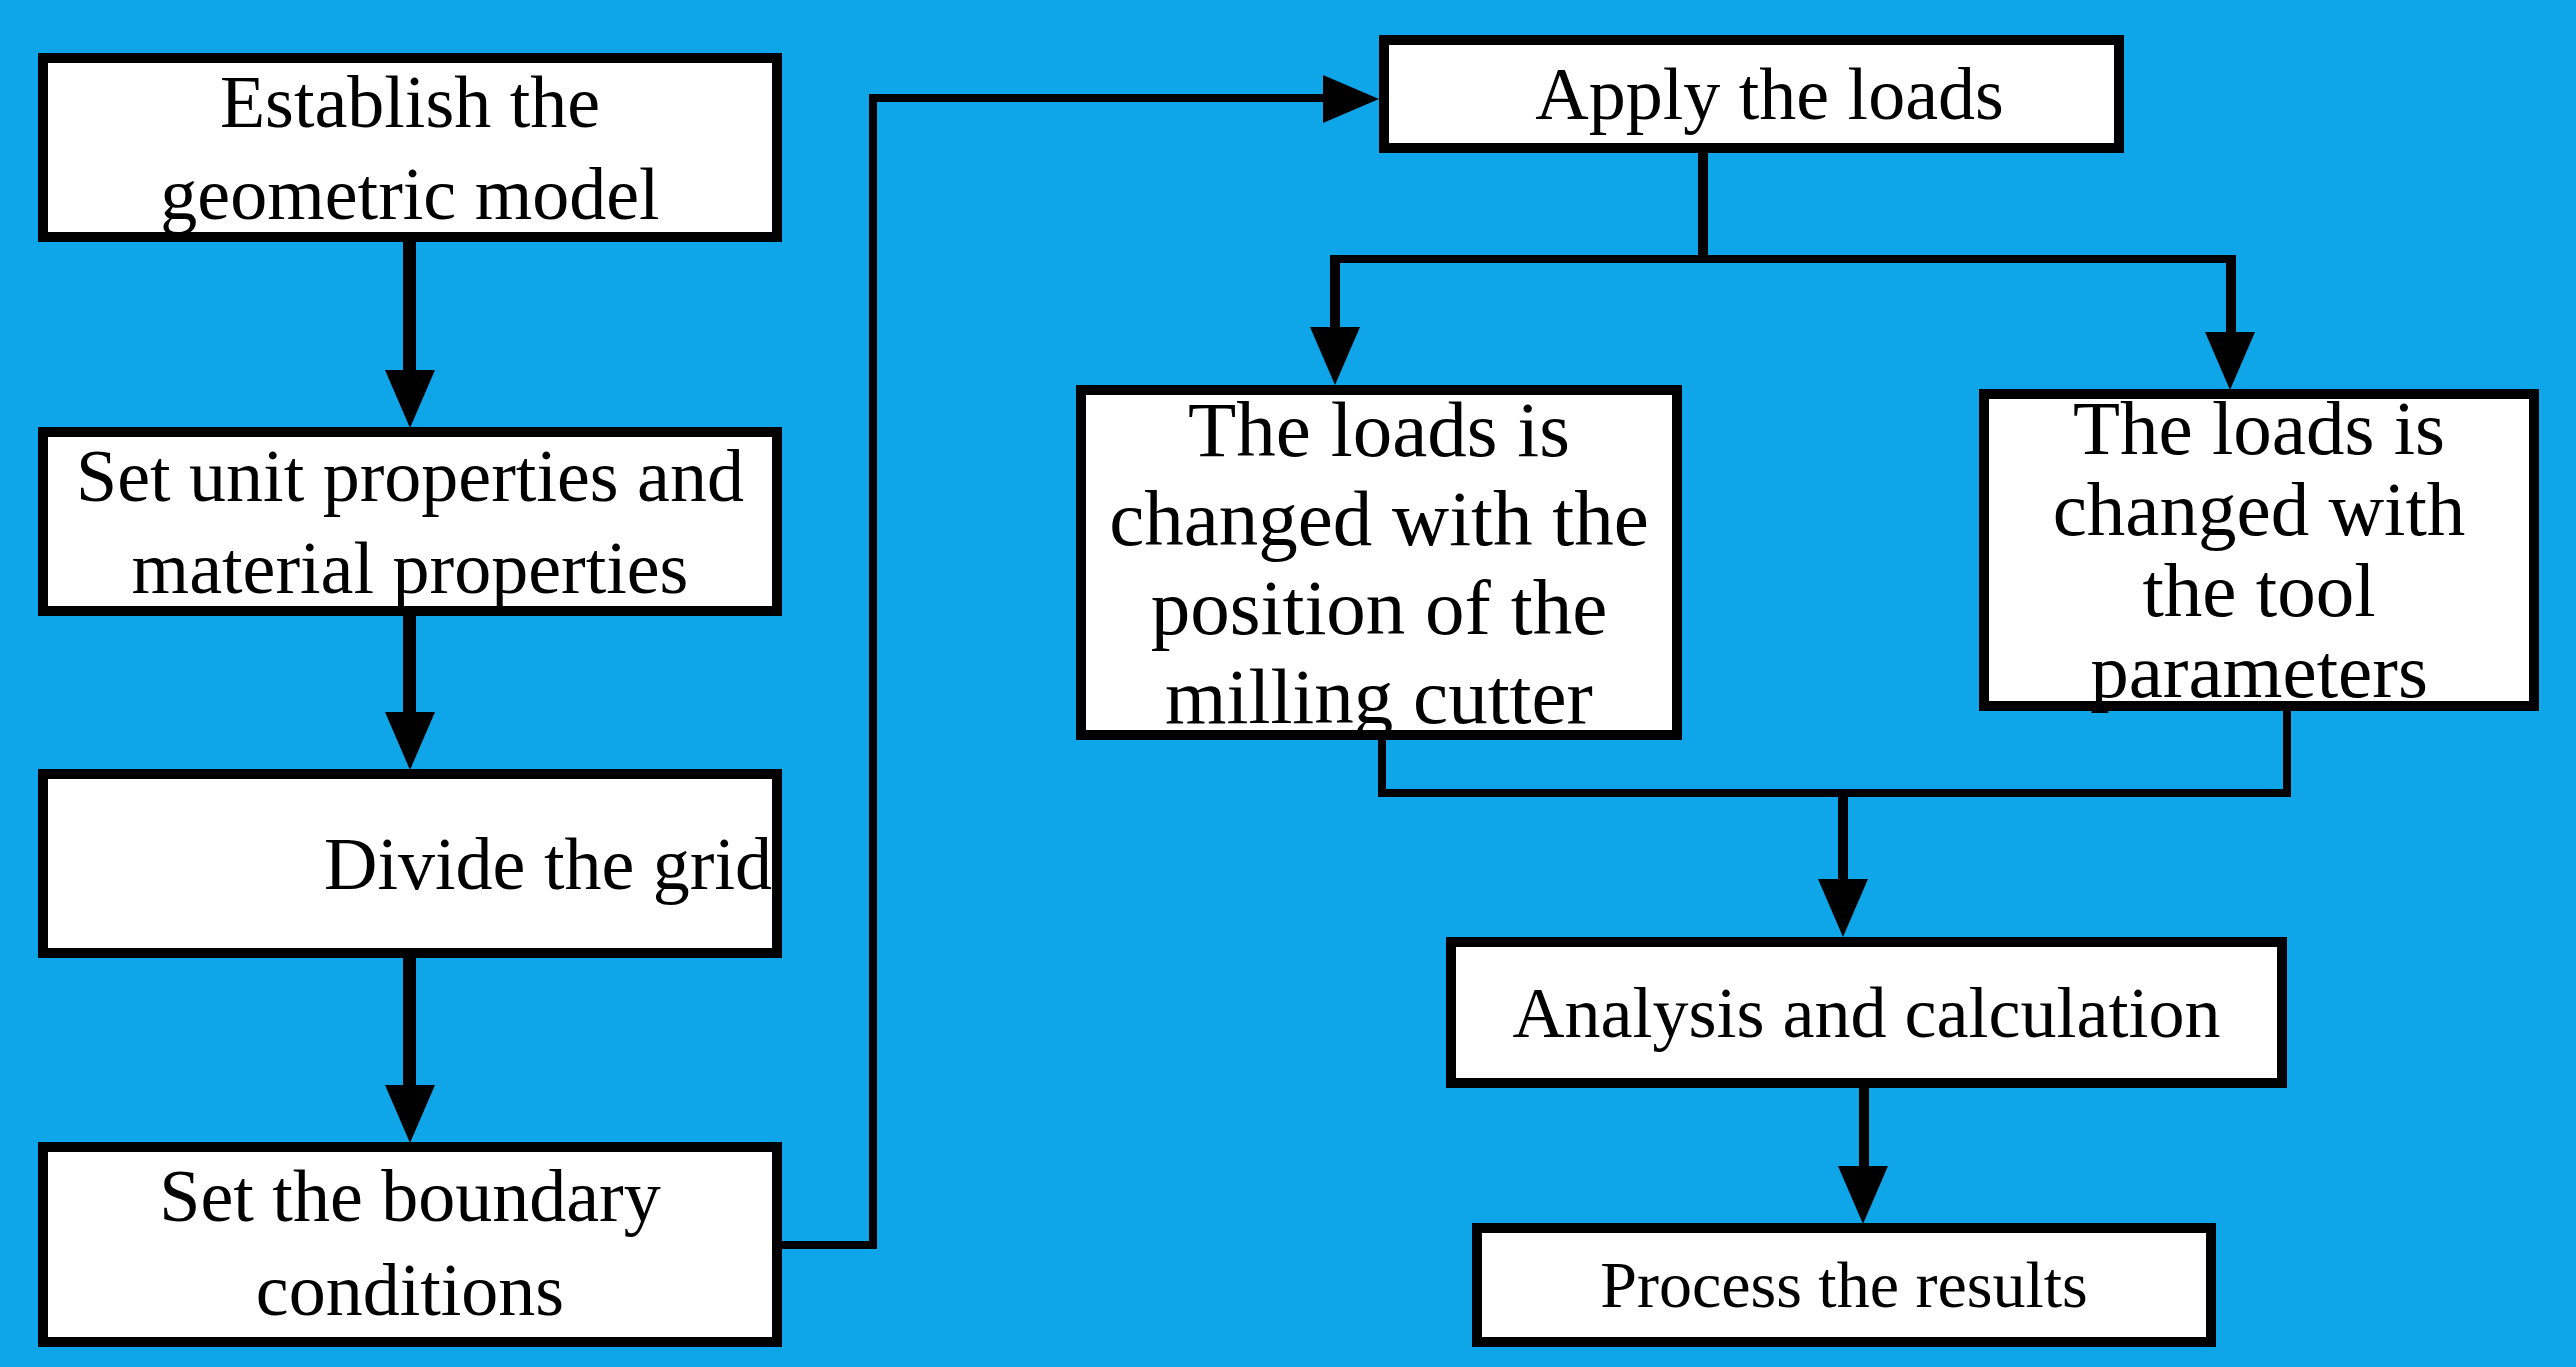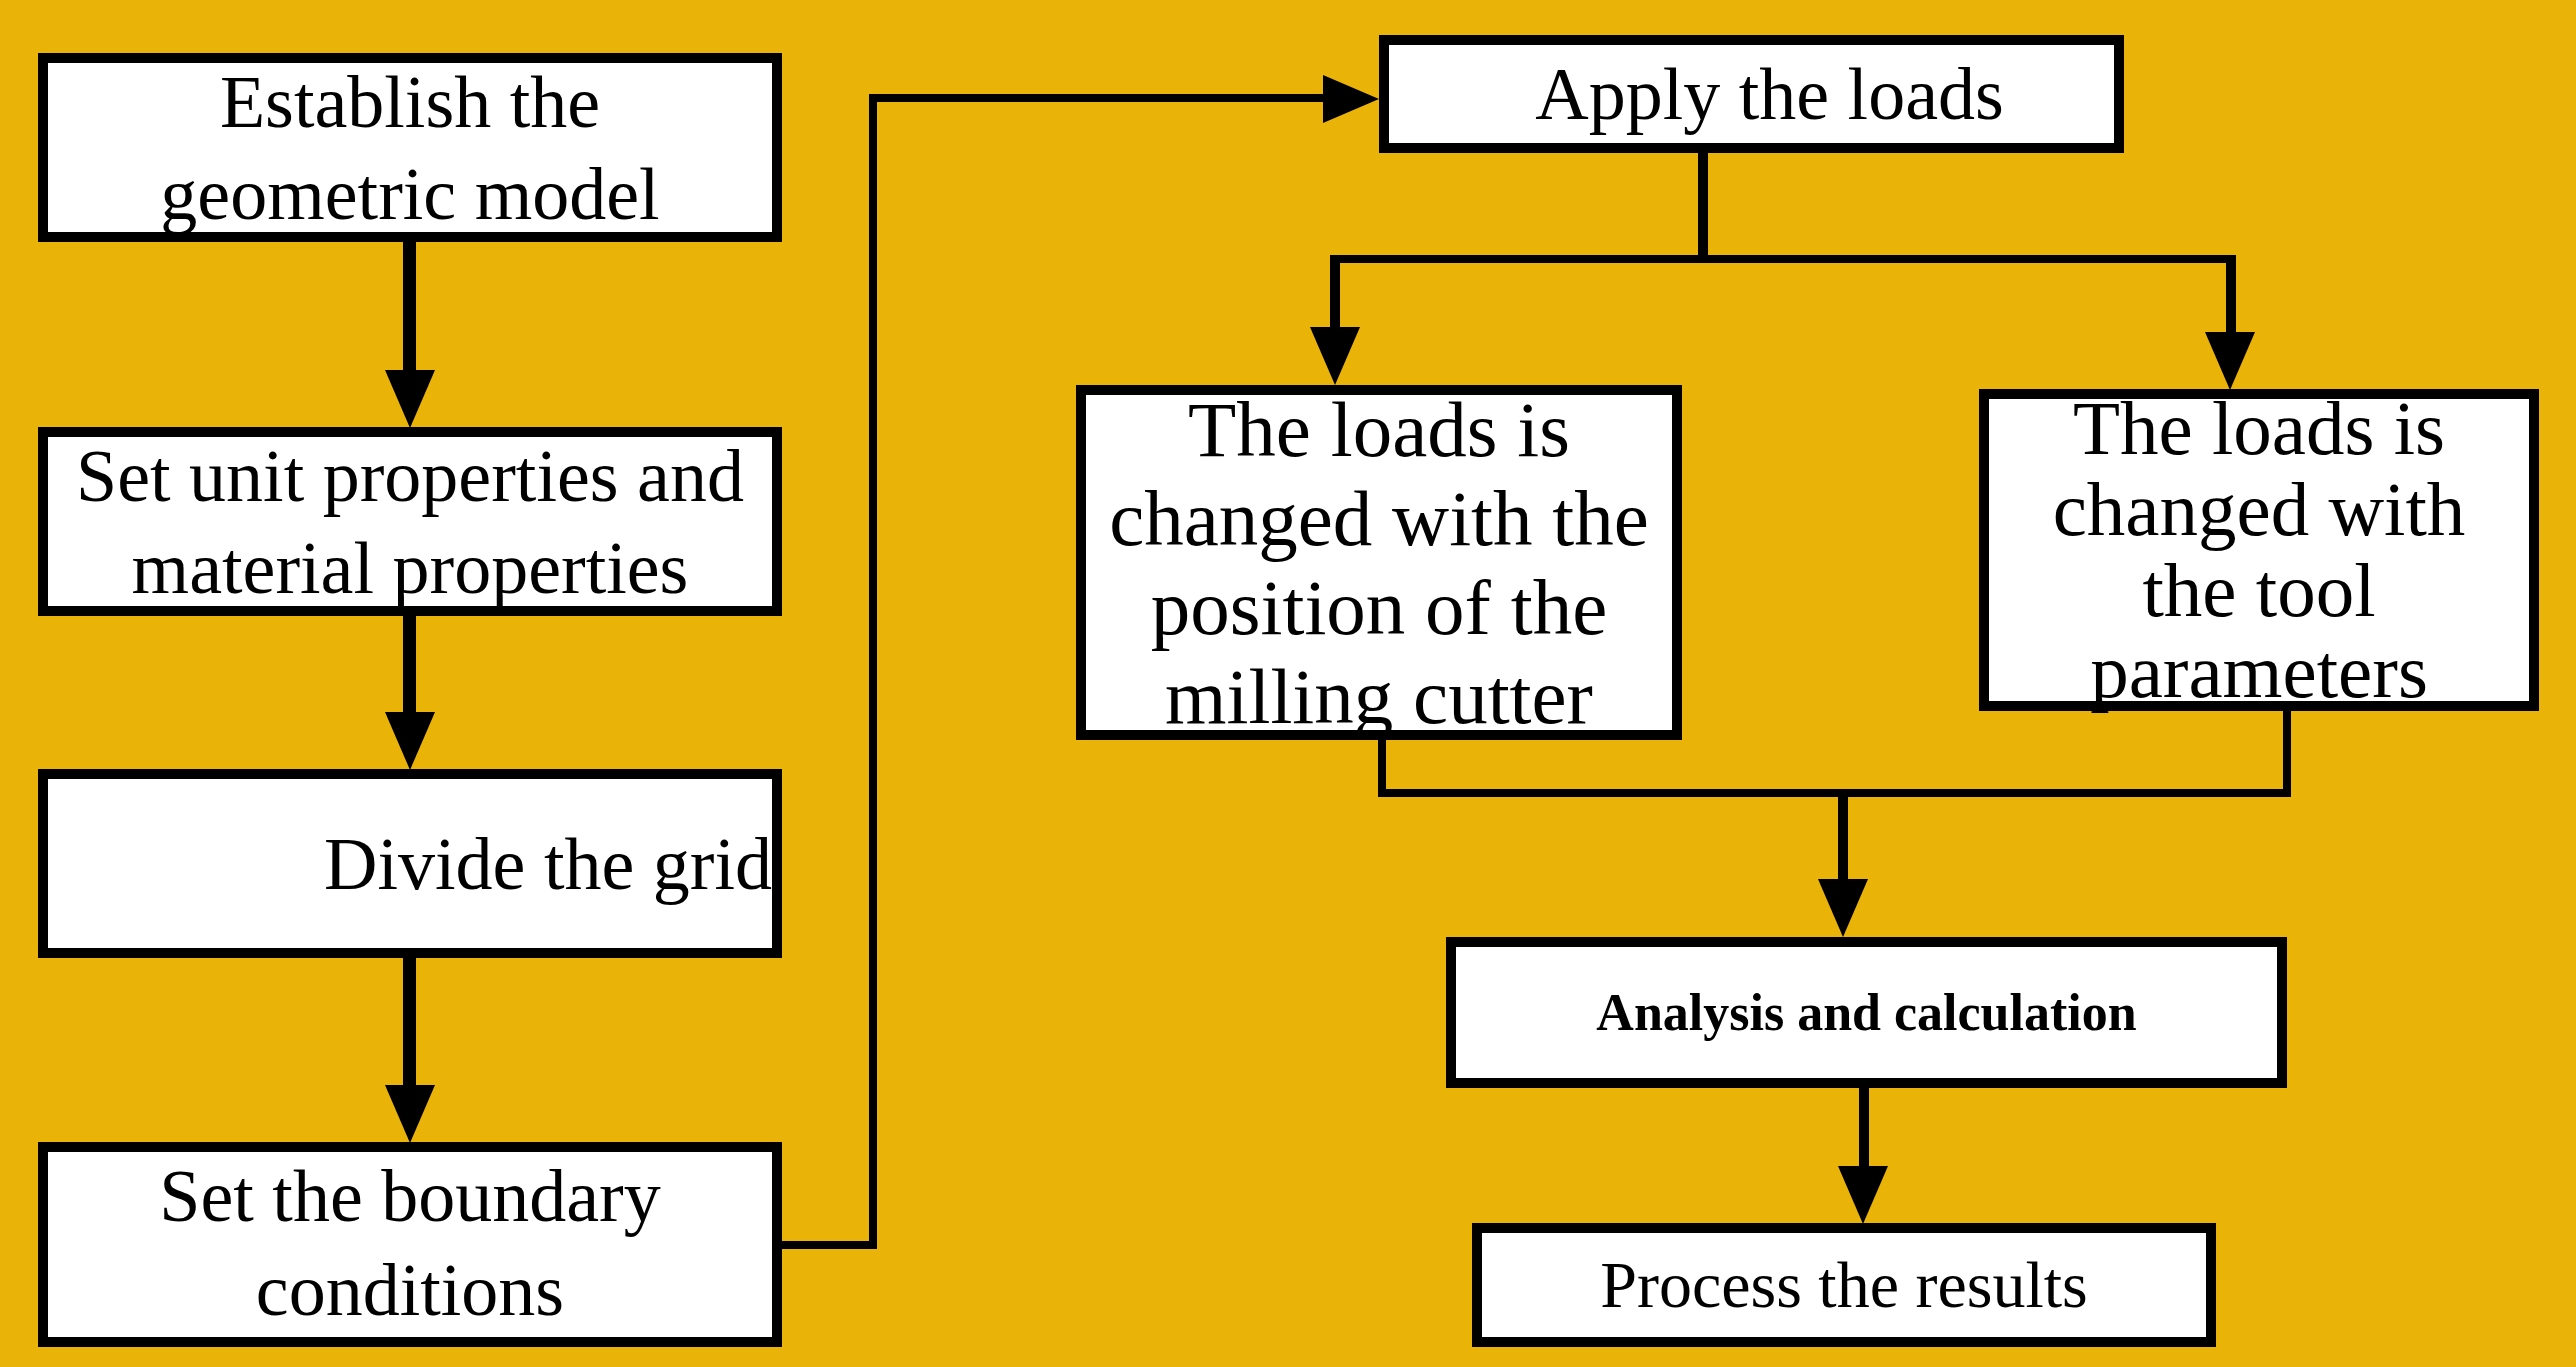--- a/index.html
+++ b/index.html
@@ -4,21 +4,21 @@
 <style>
   html, body {
     margin: 0;
     padding: 0;
     background: #ffffff;
   }
   .canvas {
     position: relative;
     width: 2576px;
     height: 1367px;
-    background: #eab308;
+    background: #0ea5e9;
     font-family: "Liberation Serif", "DejaVu Serif", serif;
     color: #000000;
     overflow: hidden;
   }
   .node {
     position: absolute;
     box-sizing: border-box;
     border: 10px solid #000000;
     background: #ffffff;
     display: flex;
@@ -32,21 +32,21 @@
     width: 100%;
   }
   
   .node-a .node-label, .node-b .node-label { font-size: 74px; line-height: 92px; }
   .node-c .node-label { font-size: 74px; line-height: 90px; }
   .node-d .node-label { font-size: 74px; line-height: 94px; }
   .node-e { border-width: 10.7px; }
   .node-e .node-label { font-size: 74px; line-height: 82px; }
   .node-f .node-label { font-size: 79px; line-height: 89px; }
   .node-g .node-label { font-size: 77px; line-height: 81px; }
-  .node-h .node-label { font-size: 52px; line-height: 82px; font-weight: bold; }
+  .node-h .node-label { font-size: 72px; line-height: 82px; }
   .node-i .node-label { font-size: 66px; line-height: 82px; }
 
   .vline, .hline {
     position: absolute;
     background: #000000;
   }
   .shaft-thick { width: 13px; }
   .shaft { width: 10px; }
   .hline { height: 8.2px; }
   .vthin { width: 8.2px; }

